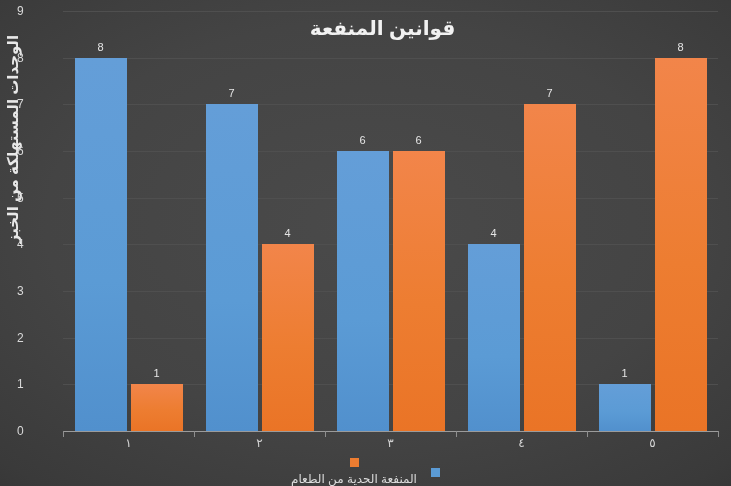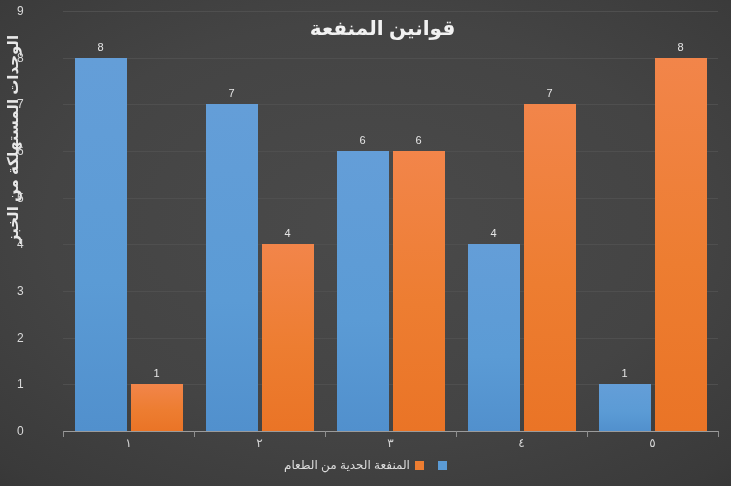--- a/index.html
+++ b/index.html
@@ -133,21 +133,21 @@
     width: 731px;
     display: flex;
     flex-direction: row;
     justify-content: center;
     align-items: center;
     gap: 14px;
     direction: rtl;
   }
   .legend-item {
     display: flex;
-    flex-direction: row;
+    flex-direction: column;
     align-items: center;
     gap: 5px;
   }
   .legend-swatch {
     width: 9px;
     height: 9px;
     flex: 0 0 auto;
   }
   .legend-label {
     color: #dcdcdc;

